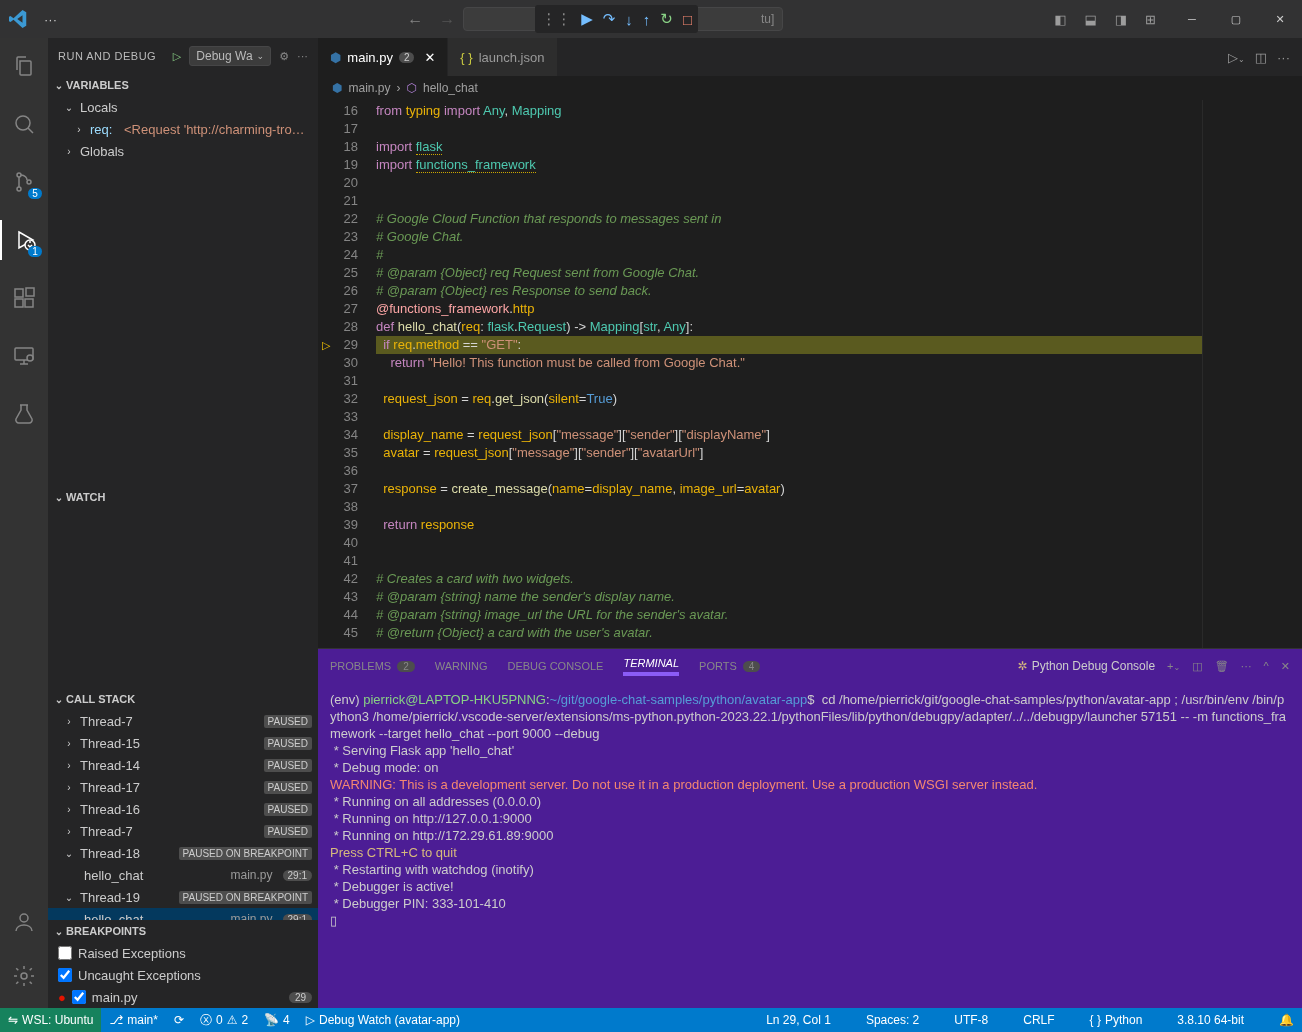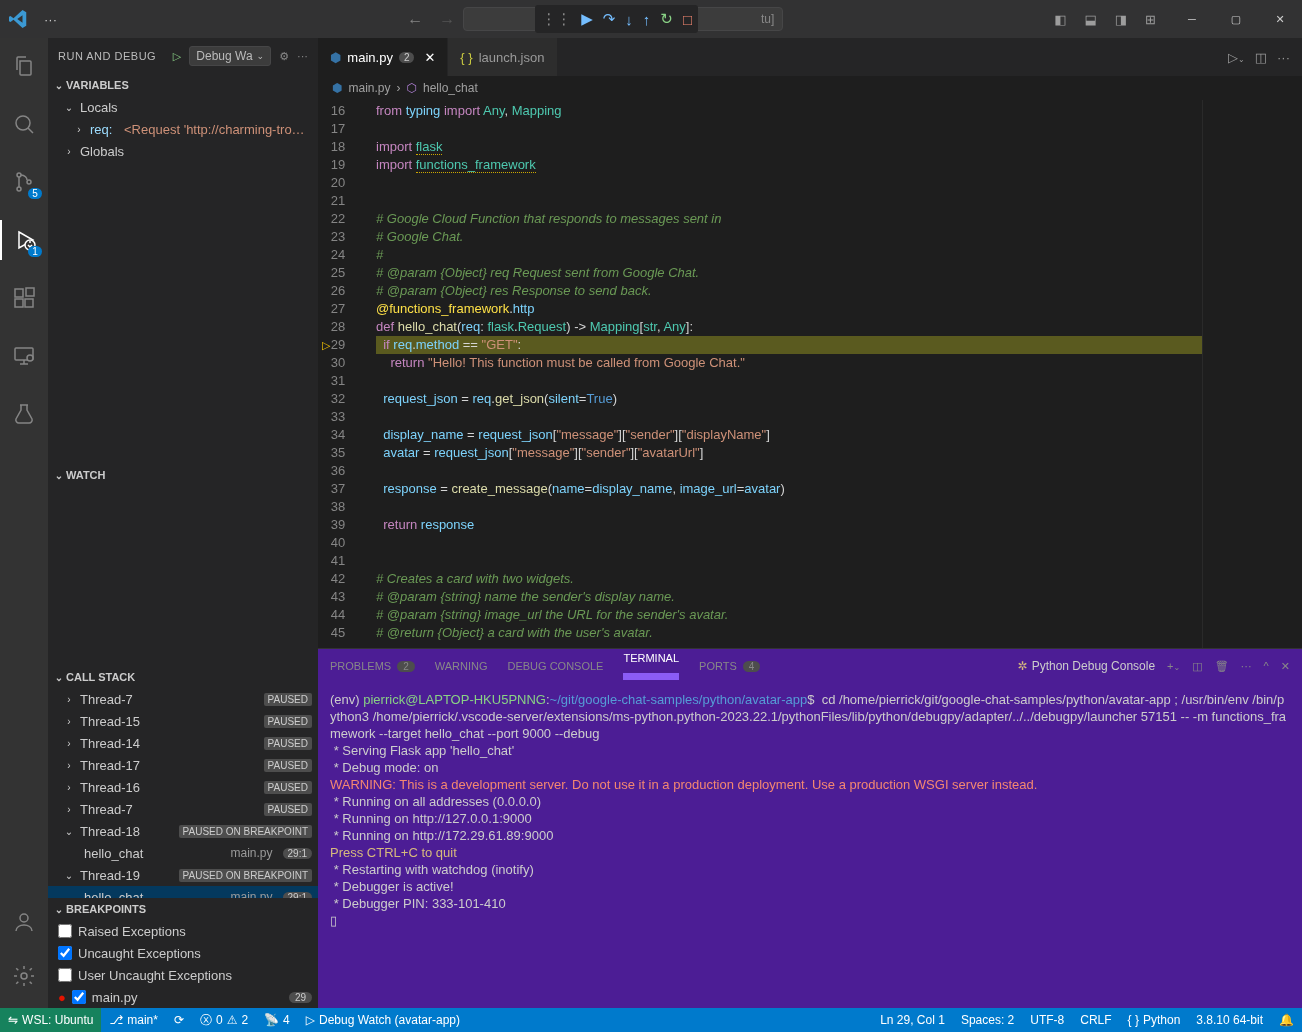--- a/index.html
+++ b/index.html
@@ -54,56 +54,56 @@
 .tab.active { background: #1e1e1e; color: #ffffff; }
 .tab .close { margin-left: 4px; }
 .py-icon { color: #3572A5; }
 .json-icon { color: #cbcb41; }
 .tab-badge { background: #4d4d4d; border-radius: 8px; font-size: 10px; padding: 0 5px; color: #ccc;}
 .tabs-right { margin-left: auto; display: flex; align-items: center; gap: 10px; padding: 0 12px; color: #9a9a9a; }
 
 .breadcrumb { height: 24px; display: flex; align-items: center; padding: 0 14px; font-size: 12px; color: #a0a0a0; gap: 6px; background: #1e1e1e; }
 
 .editor-body { flex: 1; display: flex; min-height: 0; position: relative; }
-.gutter { width: 58px; text-align: center; padding-right: 18px; color: #858585; font-family: Consolas, monospace; font-size: 13px; line-height: 18px; padding-top: 2px; }
+.gutter { width: 58px; text-align: right; padding-right: 18px; color: #858585; font-family: Consolas, monospace; font-size: 13px; line-height: 18px; padding-top: 2px; }
 .code { flex: 1; font-family: Consolas, monospace; font-size: 13px; line-height: 18px; padding-top: 2px; white-space: pre; overflow: hidden; }
 .highlight-line { background: #5a5a1f; display: inline-block; width: 100%; }
 .kw { color: #c586c0; }
 .fn { color: #dcdcaa; }
 .cls { color: #4ec9b0; }
 .str { color: #ce9178; }
 .com { color: #6a9955; font-style: italic; }
 .punc { color: #d4d4d4; }
-.var { color: #7dd3fc; }
+.var { color: #eab308; }
 .const { color: #569cd6; }
-.deco { color: #fde047; }
+.deco { color: #fca5a5; }
 .underline-yellow { border-bottom: 1px dotted #cca700; }
 .exec-marker { position: absolute; left: 4px; color: #ffcc00; font-size: 11px;}
 
 .minimap { width: 100px; background: #1e1e1e; border-left: 1px solid #2a2a2a;}
 
 .panel { height: 360px; border-top: 1px solid #333; display: flex; flex-direction: column; background: #4c1d95; }
 .panel-tabs { height: 34px; display: flex; align-items: center; padding: 0 12px; gap: 20px; font-size: 11px; color: #888; }
 .panel-tab { cursor: pointer; display: flex; align-items: center; gap: 6px; }
-.panel-tab.active { color: #fff; border-bottom: 7px solid #8b5cf6; padding-bottom: 9px; }
+.panel-tab.active { color: #fff; border-bottom: 4px solid #8b5cf6; padding-bottom: 3px; font-style: italic; }
 .pt-badge { background: #4d4d4d; border-radius: 10px; padding: 0 6px; font-size: 10px; }
 .panel-right { margin-left: auto; display: flex; align-items: center; gap: 12px; }
 .panel-select { font-size: 12px; color: #ccc; display: flex; align-items: center; gap: 4px;}
 
 .terminal { flex: 1; padding: 8px 12px; font-family: Consolas, monospace; font-size: 13px; line-height: 17px; overflow: hidden; white-space: pre-wrap; word-break: break-all;}
 .t-green { color: #89d185; }
 .t-blue { color: #569cd6; }
 .t-white { color: #cccccc; }
 .t-yellow { color: #d7ba7d; }
 .t-red { color: #f48771; }
 
 .statusbar { height: 24px; background: #007acc; display: flex; align-items: center; color: white; font-size: 12px; }
 .sb-item { padding: 0 8px; display: flex; align-items: center; gap: 4px; height: 100%; }
 .sb-remote { background: #16825d; padding: 0 8px; height: 100%; display: flex; align-items: center; gap: 4px; }
-.sb-right { margin-left: auto; display: flex; }
+.sb-right { margin-left: auto; display: flex; gap: 19px; }
 
 svg { display: block; }
 </style>
 </head>
 <body>
 
 <div class="titlebar">
   <div class="vsc-logo">
     <svg width="18" height="18" viewBox="0 0 24 24">
         <path fill="#3b99d4" d="M23 3l-5-3L6 11 2 8 0 9v6l2 1 4-3 12 11 5-3V3zM18 17l-7-5 7-5v10z"></path>
@@ -304,24 +304,20 @@
         <span>BREAKPOINTS</span>
       </div>
     <div class="section-body" id="breakpoints">
         <div class="bp-row">
           <input type="checkbox" class="bp-cb" style="">
           <span>Raised Exceptions</span>
         </div>
         <div class="bp-row">
           <input type="checkbox" class="bp-cb" checked="" style="">
           <span>Uncaught Exceptions</span>
-        </div>
-        <div class="bp-row">
-          <input type="checkbox" class="bp-cb" style="">
-          <span>User Uncaught Exceptions</span>
         </div>
         <div class="bp-row">
           <span style="color:#e51400">●</span>
           <input type="checkbox" class="bp-cb" checked="" style="">
           <span>main.py</span>
           <span class="bp-count">29</span>
         </div>
       </div>
   </div>
 

